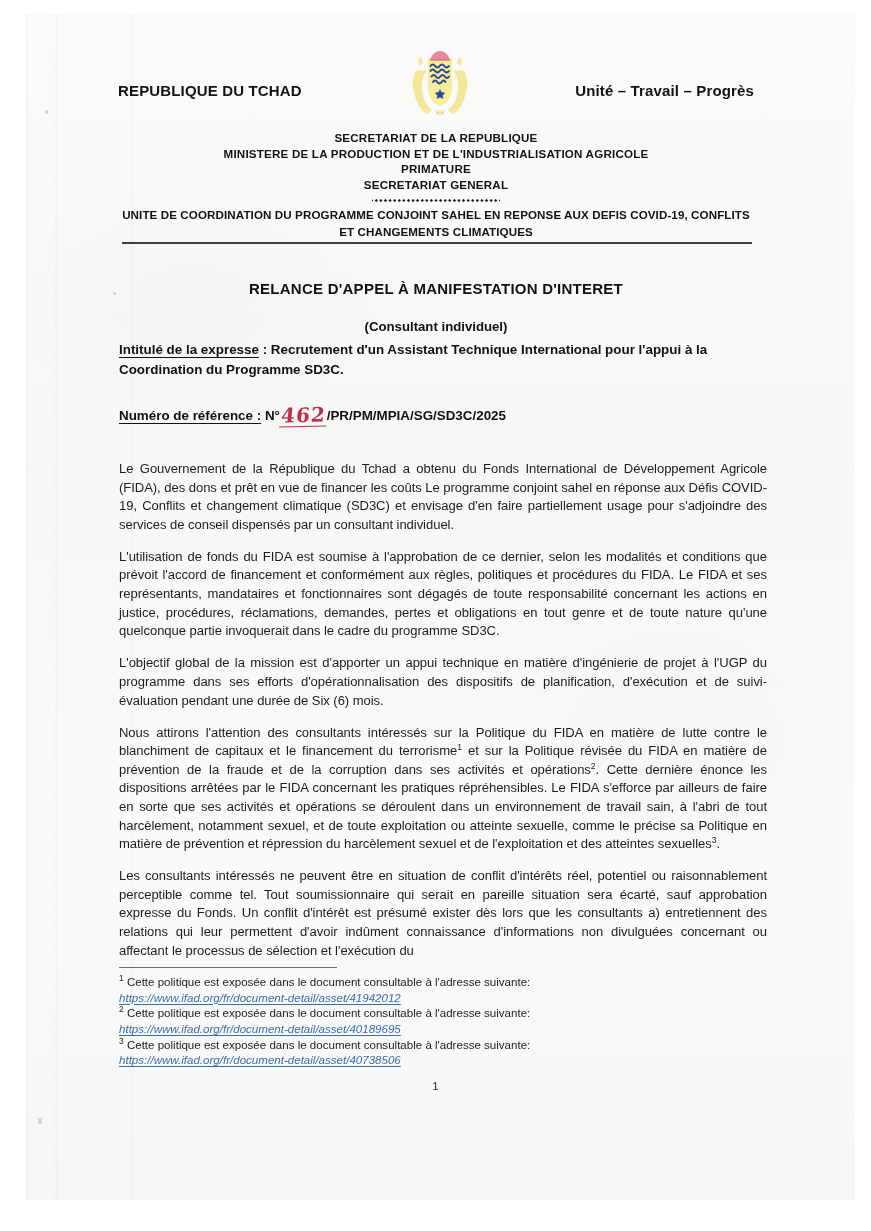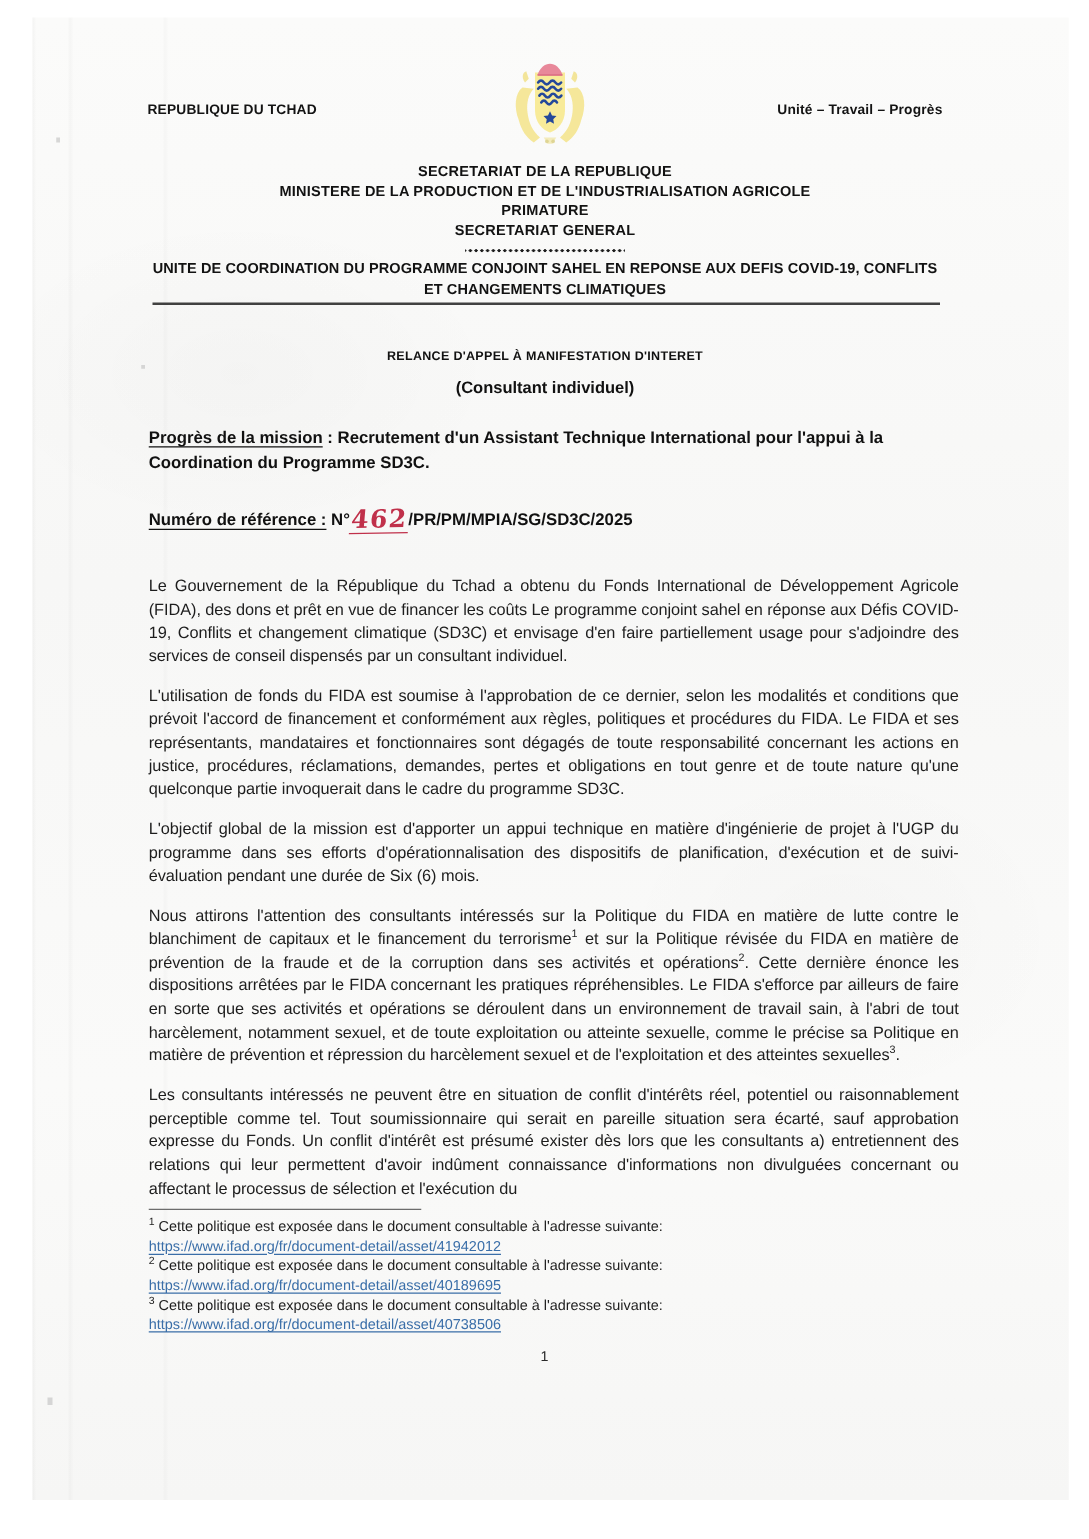--- a/index.html
+++ b/index.html
@@ -66,21 +66,21 @@
     position: absolute;
     left: 118px;
     top: 82px;
     width: 636px;
     display: flex;
     justify-content: space-between;
     align-items: baseline;
   }
   .masthead .ms-left,
   .masthead .ms-right {
-    font-size: 11px;
+    font-size: 15px;
     font-weight: bold;
     letter-spacing: .15px;
     color: #131313;
     white-space: nowrap;
   }
 
   
   .emblem {
     position: absolute;
     left: 408px;
@@ -131,29 +131,29 @@
     opacity: .9;
   }
 
   
   .doc-title {
     position: absolute;
     left: 118px;
     top: 280px;
     width: 636px;
     text-align: center;
-    font-size: 10px;
+    font-size: 15px;
     font-weight: bold;
     letter-spacing: .25px;
     color: #111;
   }
   .doc-subtitle {
     position: absolute;
     left: 118px;
-    top: 302px;
+    top: 319px;
     width: 636px;
     text-align: center;
     font-size: 13.2px;
     font-weight: bold;
     color: #111;
   }
 
   
   .field {
     position: absolute;
@@ -233,20 +233,21 @@
     line-height: 0;
   }
   .fn-url {
     display: block;
     color: #3a6ea8;
     text-decoration: underline;
     text-underline-offset: 1.5px;
     font-size: 11.55px;
     line-height: 15.8px;
     word-break: break-all;
+    font-style: italic;
   }
   .page-no {
     position: absolute;
     left: 0;
     top: 1080px;
     width: 871px;
     text-align: center;
     font-size: 11.4px;
     color: #2a2a2a;
   }
@@ -304,21 +305,21 @@
       <div class="org-line">SECRETARIAT GENERAL</div>
       <div class="dot-sep"></div>
       <div class="org-wide">UNITE DE COORDINATION DU PROGRAMME CONJOINT SAHEL EN REPONSE AUX DEFIS COVID-19, CONFLITS ET CHANGEMENTS CLIMATIQUES</div>
     </div>
     <div class="rule-main"></div>
 
     <div class="doc-title">RELANCE D'APPEL À MANIFESTATION D'INTERET</div>
     <div class="doc-subtitle">(Consultant individuel)</div>
 
     <div class="field field-mission">
-      <span class="field-label">Progrès de la mission</span><span> :  </span><span class="field-value">Recrutement d'un Assistant Technique International pour l'appui à la Coordination du Programme SD3C.</span>
+      <span class="field-label">Intitulé de la expresse</span><span> :  </span><span class="field-value">Recrutement d'un Assistant Technique International pour l'appui à la Coordination du Programme SD3C.</span>
     </div>
 
     <div class="field field-ref">
       <span class="field-label">Numéro de référence :</span>
       <span>N°</span><span class="handwritten">462</span><span>/PR/PM/MPIA/SG/SD3C/2025</span>
     </div>
 
     <div class="body-col">
       <p class="para">Le Gouvernement de la République du Tchad a obtenu du Fonds International de Développement Agricole (FIDA), des dons et prêt en vue de financer les coûts Le programme conjoint sahel en réponse aux Défis COVID-19, Conflits et changement climatique (SD3C) et envisage d'en faire partiellement usage pour s'adjoindre des services de conseil dispensés par un consultant individuel.</p>
       <p class="para">L'utilisation de fonds du FIDA est soumise à l'approbation de ce dernier, selon les modalités et conditions que prévoit l'accord de financement et conformément aux règles, politiques et procédures du FIDA. Le FIDA et ses représentants, mandataires et fonctionnaires sont dégagés de toute responsabilité concernant les actions en justice, procédures, réclamations, demandes, pertes et obligations en tout genre et de toute nature qu'une quelconque partie invoquerait dans le cadre du programme SD3C.</p>

